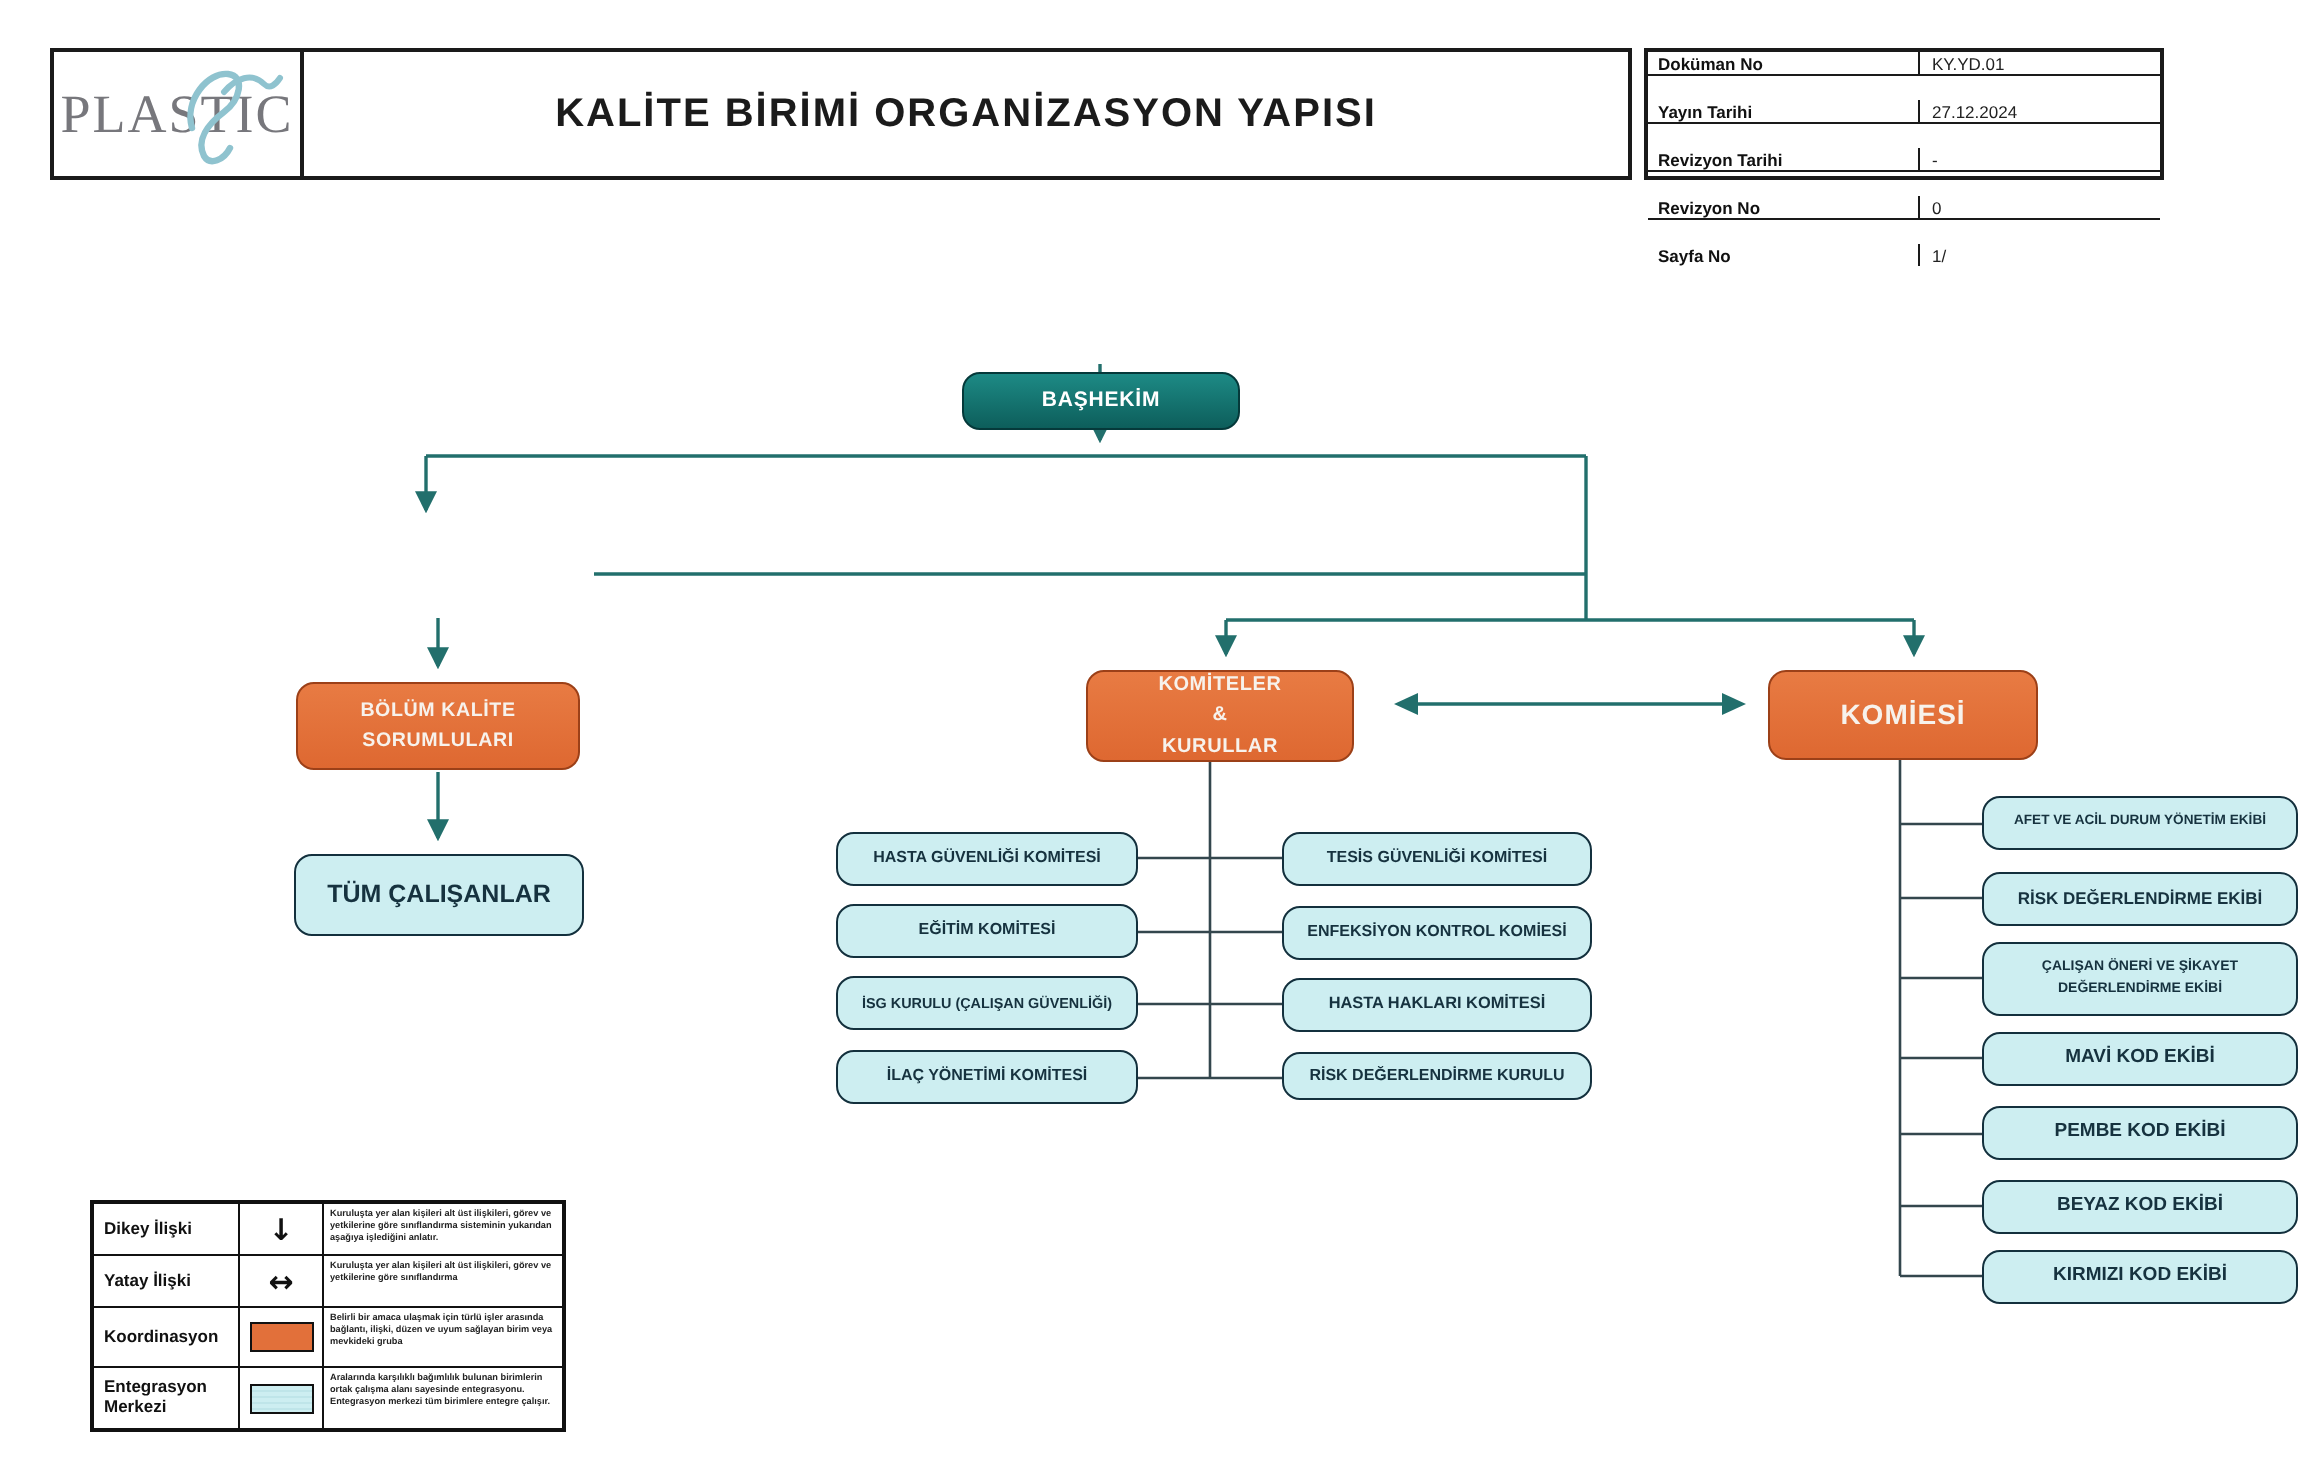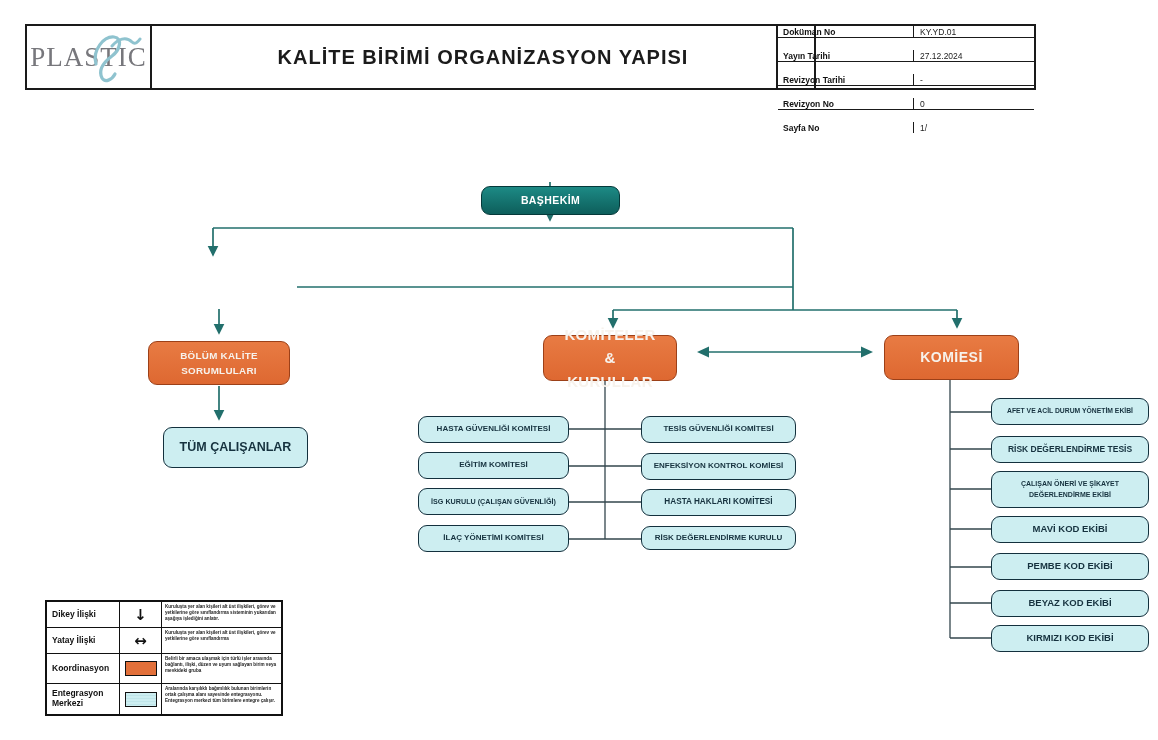--- a/index.html
+++ b/index.html
@@ -11,21 +11,21 @@
   .header-frame { position:absolute; left:25px; top:24px; width:791px; height:66px;
     border:2px solid #1a1a1a; display:flex; }
   .logo-cell { width:125px; height:100%; border-right:2px solid #1a1a1a;
     position:relative; display:flex; align-items:center; justify-content:center; }
   .logo-text { font-family:"Liberation Serif", serif; font-size:27px; letter-spacing:1px;
     color:#77777c; font-weight:500; }
   .logo-swirl { position:absolute; right:8px; top:4px; }
   .title-cell { flex:1; display:flex; align-items:center; justify-content:center; }
   .title-cell h1 { font-size:20px; font-weight:bold; color:#1b1b1b; letter-spacing:1px; }
 
-  .doc-table { position:absolute; left:776px; top:24px; width:260px; height:66px;
+  .doc-table { position:absolute; left:822px; top:24px; width:260px; height:66px;
     border:2px solid #1a1a1a; display:grid; grid-template-rows:repeat(5,1fr);gap:12px; }
   .dt-row { display:grid; grid-template-columns:135px 1fr; border-bottom:1.5px solid #1a1a1a; }
   .dt-row:last-child { border-bottom:none; }
   .dt-label { font-size:8.5px; font-weight:bold; color:#111; padding:1px 0 0 5px;
     display:flex; align-items:center; }
   .dt-value { font-size:8.5px; color:#222; border-left:1.5px solid #1a1a1a;
     padding:1px 0 0 6px; display:flex; align-items:center; }
 
   
   .node { position:absolute; display:flex; align-items:center; justify-content:center;
@@ -133,38 +133,38 @@
       <path d="M950,603 H991"></path>
       <path d="M950,638 H991"></path>
     </g>
   </svg>
 
   <div class="node teal" style="left:481px; top:154px; width:139px; height:29px; font-size:10.5px; letter-spacing:.4px;margin-top:32px;">BAŞHEKİM</div>
 
 
   <div class="node orange" style="left:148px; top:341px; width:142px; height:44px; font-size:9.8px; padding:0 18px; letter-spacing:.3px;">BÖLÜM KALİTE SORUMLULARI</div>
 
-  <div class="node cyan" style="left:147px; top:427px; width:145px; height:41px; font-size:12.5px;margin-left:16px;">TÜM ÇALIŞANLAR</div>
-
-  <div class="node orange" style="left:543px; top:335px; width:134px; height:46px; font-size:15px; padding:0 34px; letter-spacing:.3px;">KOMİTELER &amp; KURULLAR</div>
+  <div class="node cyan" style="left:147px; top:427px; width:145px; height:41px; font-size:12.5px;">TÜM ÇALIŞANLAR</div>
+
+  <div class="node orange" style="left:543px; top:335px; width:134px; height:46px; font-size:10px; padding:0 34px; letter-spacing:.3px;">KOMİTELER &amp; KURULLAR</div>
 
   <div class="node orange" style="left:884px; top:335px; width:135px; height:45px; font-size:14px; letter-spacing:.5px;">KOMİESİ</div>
 
   <div class="node cyan" style="left:418px; top:416px; width:151px; height:27px; font-size:8px;">HASTA GÜVENLİĞİ KOMİTESİ</div>
   <div class="node cyan" style="left:418px; top:452px; width:151px; height:27px; font-size:8px;">EĞİTİM KOMİTESİ</div>
   <div class="node cyan" style="left:418px; top:488px; width:151px; height:27px; font-size:7.2px;">İSG KURULU (ÇALIŞAN GÜVENLİĞİ)</div>
   <div class="node cyan" style="left:418px; top:525px; width:151px; height:27px; font-size:8px;">İLAÇ YÖNETİMİ KOMİTESİ</div>
 
   <div class="node cyan" style="left:641px; top:416px; width:155px; height:27px; font-size:8px;">TESİS GÜVENLİĞİ KOMİTESİ</div>
   <div class="node cyan" style="left:641px; top:453px; width:155px; height:27px; font-size:8px;">ENFEKSİYON KONTROL KOMİESİ</div>
   <div class="node cyan" style="left:641px; top:489px; width:155px; height:27px; font-size:8.2px;">HASTA HAKLARI KOMİTESİ</div>
   <div class="node cyan" style="left:641px; top:526px; width:155px; height:24px; font-size:8px;">RİSK DEĞERLENDİRME KURULU</div>
 
   <div class="node cyan" style="left:991px; top:398px; width:158px; height:27px; font-size:6.8px;">AFET VE ACİL DURUM YÖNETİM EKİBİ</div>
-  <div class="node cyan" style="left:991px; top:436px; width:158px; height:27px; font-size:8.5px;">RİSK DEĞERLENDİRME TESİS</div>
+  <div class="node cyan" style="left:991px; top:436px; width:158px; height:27px; font-size:8.5px;">RİSK DEĞERLENDİRME EKİBİ</div>
   <div class="node cyan" style="left:991px; top:471px; width:158px; height:37px; font-size:7px; padding:0 14px; line-height:1.5;">ÇALIŞAN ÖNERİ VE ŞİKAYET DEĞERLENDİRME EKİBİ</div>
   <div class="node cyan" style="left:991px; top:553px; width:158px; height:27px; font-size:9.5px;">PEMBE KOD EKİBİ</div>
   <div class="node cyan" style="left:991px; top:516px; width:158px; height:27px; font-size:9.5px;">MAVİ KOD EKİBİ</div>
   <div class="node cyan" style="left:991px; top:590px; width:158px; height:27px; font-size:9.5px;">BEYAZ KOD EKİBİ</div>
   <div class="node cyan" style="left:991px; top:625px; width:158px; height:27px; font-size:9.5px;">KIRMIZI KOD EKİBİ</div>
 
   <div class="legend">
     <div class="lg-row">
       <div class="lg-label">Dikey İlişki</div>
       <div class="lg-symbol">

